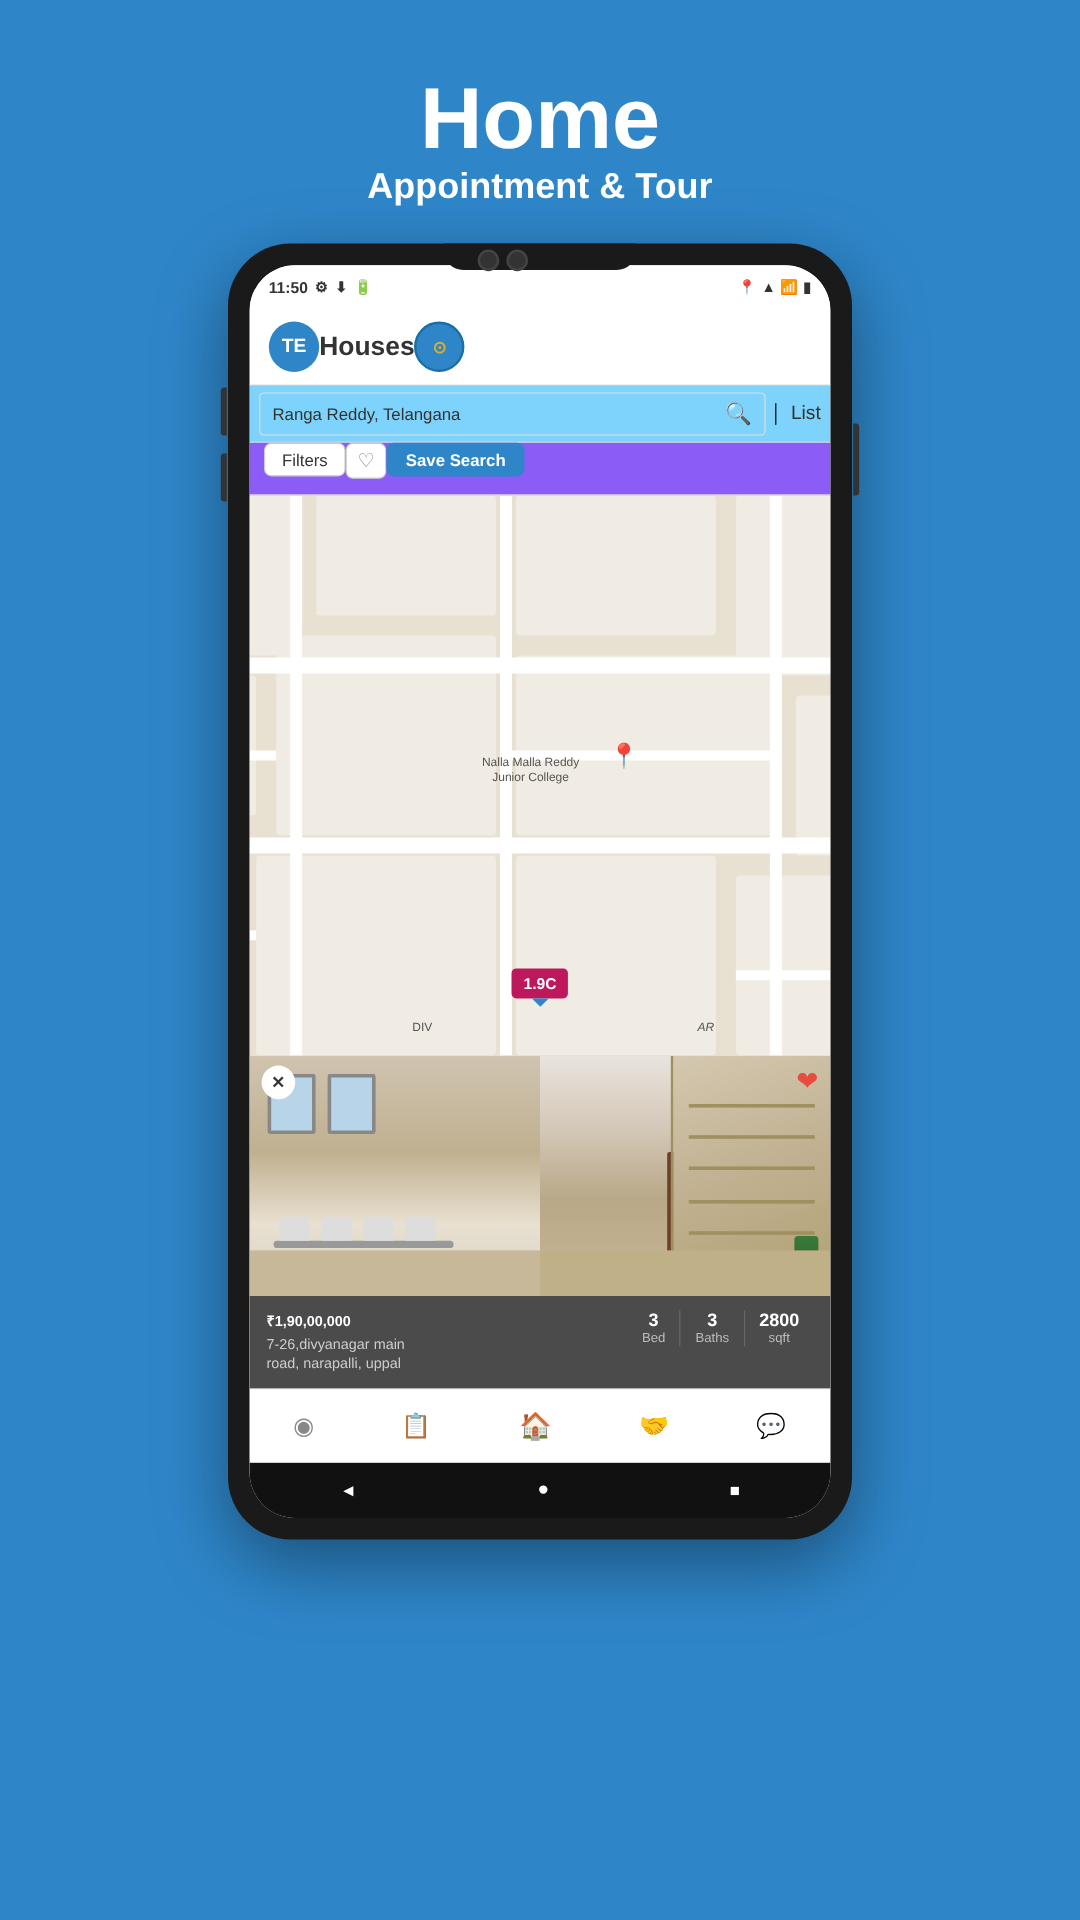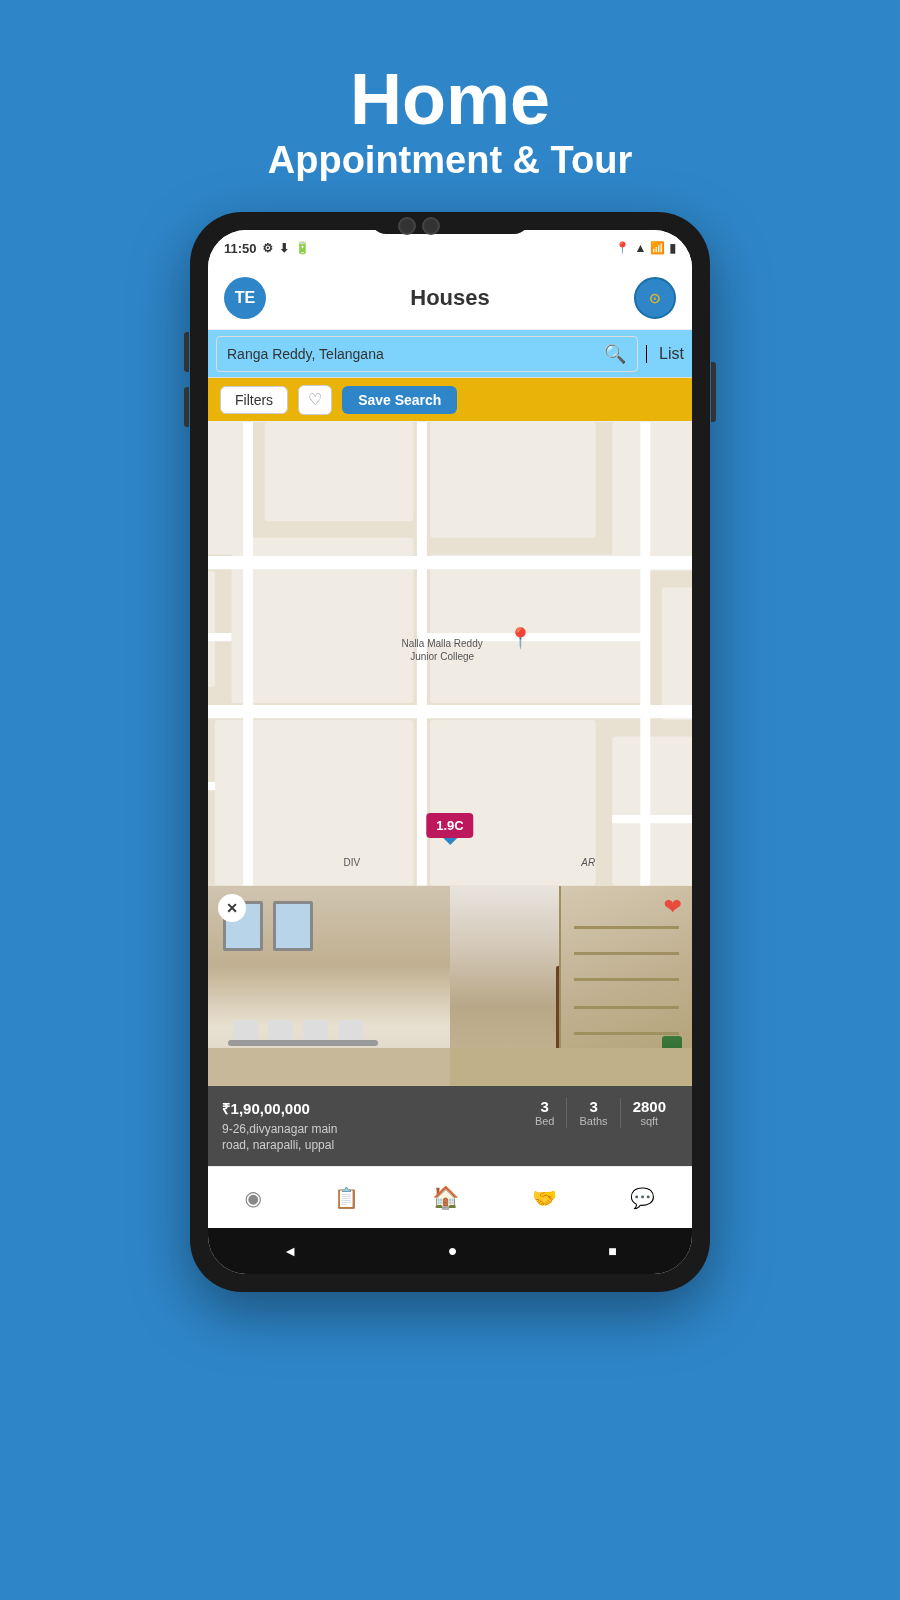--- a/index.html
+++ b/index.html
@@ -18,21 +18,21 @@
       padding-top: 60px;
       padding-bottom: 30px;
     }
     .page-title {
       font-size: 72px;
       font-weight: 900;
       color: #ffffff;
       line-height: 1.1;
     }
     .page-subtitle {
-      font-size: 38px;
+      font-size: 30px;
       font-weight: 700;
       color: white;
     }
 
     
     .phone-frame {
       width: 520px;
       height: 1080px;
       background: #1a1a1a;
       border-radius: 52px;
@@ -122,21 +122,21 @@
     .status-left { display: flex; align-items: center; gap: 6px; }
     .status-right { display: flex; align-items: center; gap: 4px; }
     .status-icon { font-size: 12px; }
 
     
     .app-header {
       height: 64px;
       background: white;
       display: flex;
       align-items: center;
-      justify-content: space-between;
+      justify-content: flex-start;
       padding: 0 16px;
       border-bottom: 1px solid #eee;
       flex-shrink: 0;
     }
     .avatar-te {
       width: 42px;
       height: 42px;
       background: #2e86c9;
       border-radius: 50%;
       display: flex;
@@ -195,25 +195,24 @@
       font-size: 16px;
       color: #333;
       border-left: 1px solid #000000;
       padding-left: 12px;
       cursor: pointer;
     }
 
     
     .filter-bar {
       height: 44px;
-      background: #eab308;
-      display: flex;
-      align-items: center;
+      background: #8b5cf6;
+      display: flex;
+      align-items: flex-start;
       padding: 0 12px;
-      gap: 10px;
       border-bottom: 1px solid #eee;
       flex-shrink: 0;
     }
     .filter-btn {
       border: 1px solid #ccc;
       background: white;
       border-radius: 6px;
       padding: 5px 14px;
       font-size: 14px;
       cursor: pointer;
@@ -391,21 +390,21 @@
       background: rgba(60,60,60,0.92);
       padding: 12px 14px;
       display: flex;
       align-items: flex-start;
       gap: 12px;
     }
     .prop-details-left {
       flex: 1;
     }
     .prop-price {
-      font-size: 15px;
+      font-size: 12px;
       font-weight: 700;
       color: white;
     }
     .prop-address {
       font-size: 12px;
       color: #ccc;
       margin-top: 3px;
       line-height: 1.4;
     }
     .prop-specs {
@@ -619,21 +618,21 @@
 
           <div class="close-x">✕</div>
 
           <div class="heart-fav">❤</div>
         </div>
 
         <div class="property-info">
           <div class="prop-details-left">
             <div class="prop-price">₹1,90,00,000</div>
             <div class="prop-address">
-              <span>9-26,divyanagar main</span><br>
+              <span>7-26,divyanagar main</span><br>
               <span>road, narapalli, uppal</span>
             </div>
           </div>
           <div class="prop-specs">
             <div class="spec-item">
               <span class="spec-val">3</span>
               <span class="spec-label">Bed</span>
             </div>
             <div class="spec-divider"></div>
             <div class="spec-item">

